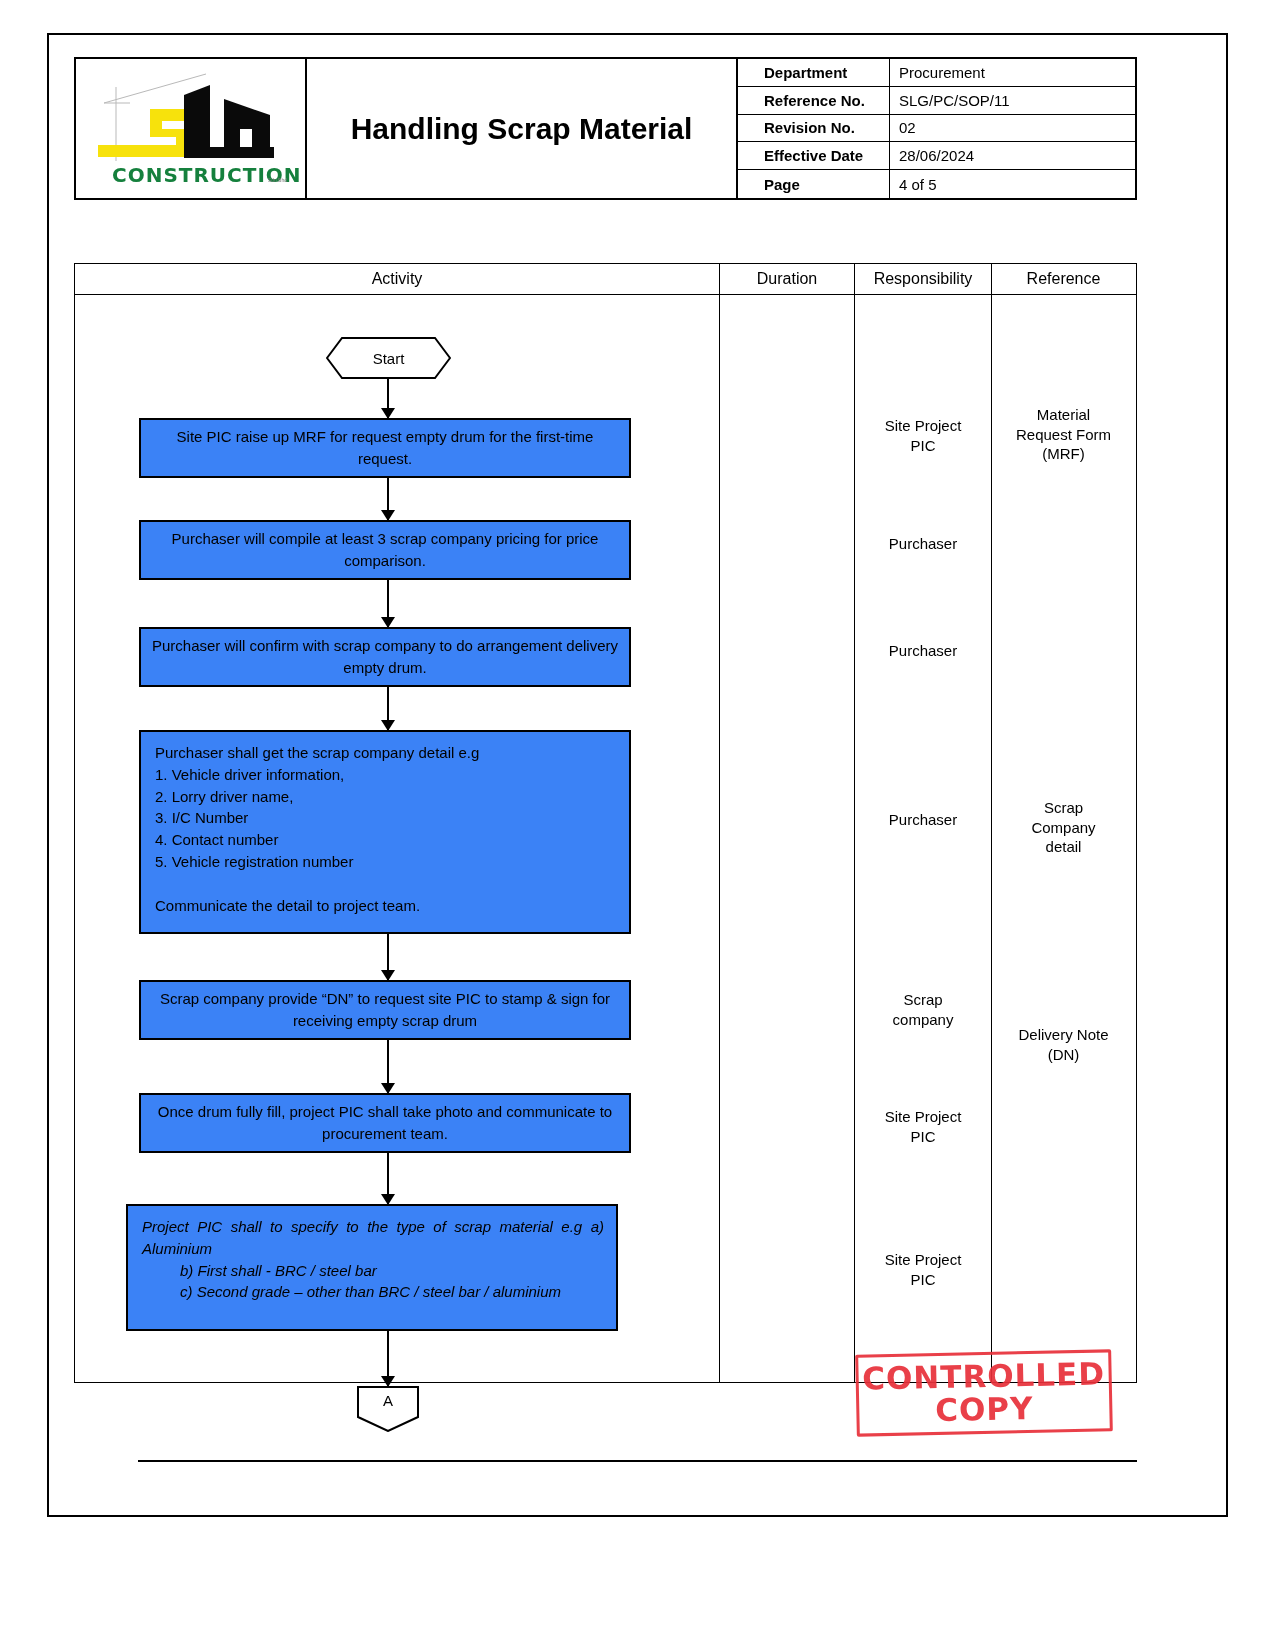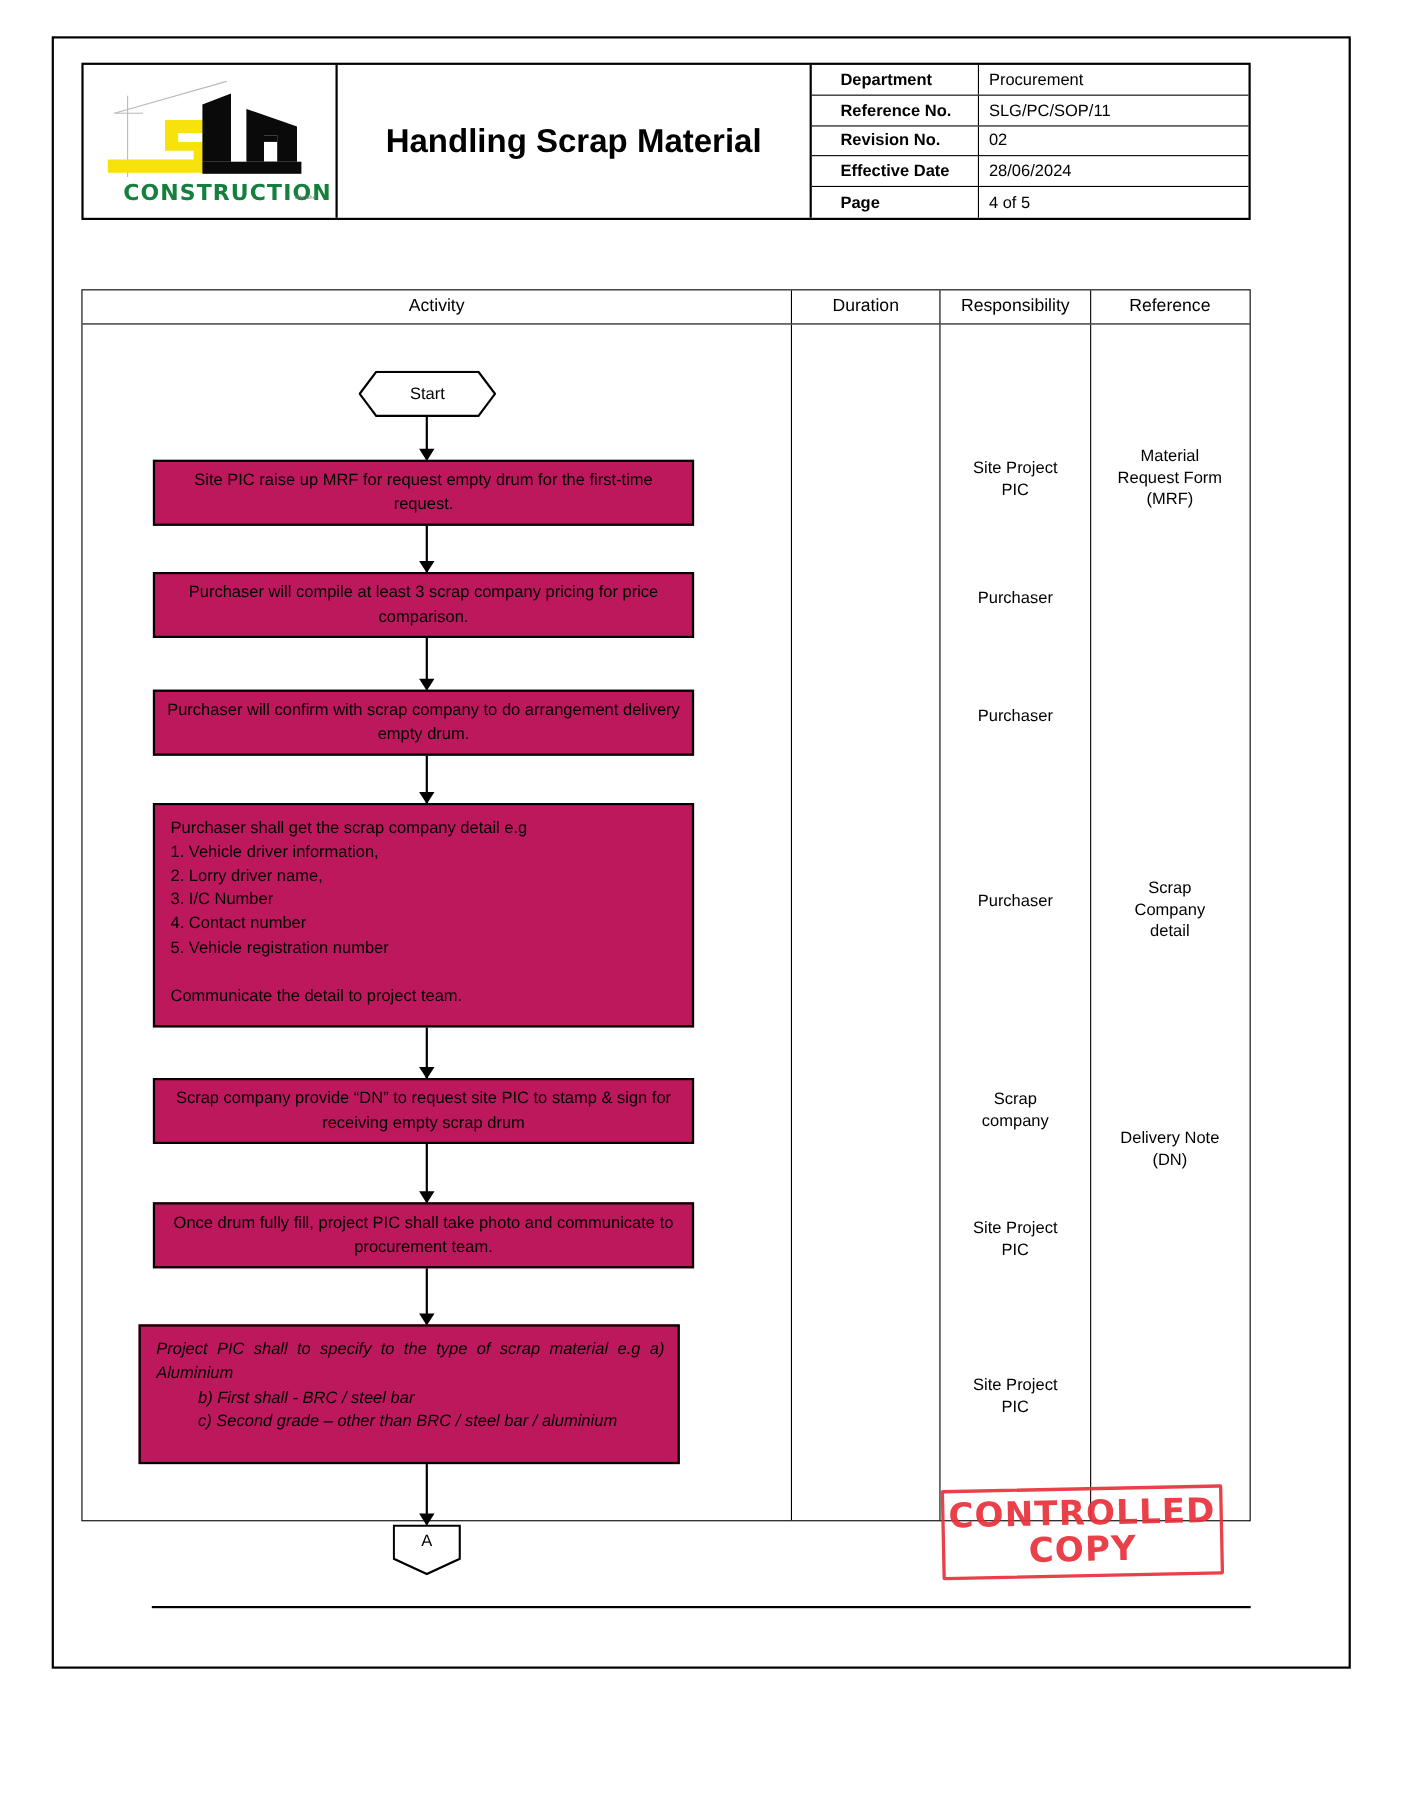--- a/index.html
+++ b/index.html
@@ -167,21 +167,21 @@
 
   
   .flow {
     position: relative;
     width: 100%;
     height: 100%;
   }
   .node {
     position: absolute;
     border: 2px solid #000;
-    background: #be185d;
+    background: #3b82f6;
     box-sizing: border-box;
     font-size: 15px;
     line-height: 1.45;
   }
   .node.center {
     display: flex;
     align-items: center;
     justify-content: center;
     text-align: center;
     padding: 4px 10px;

